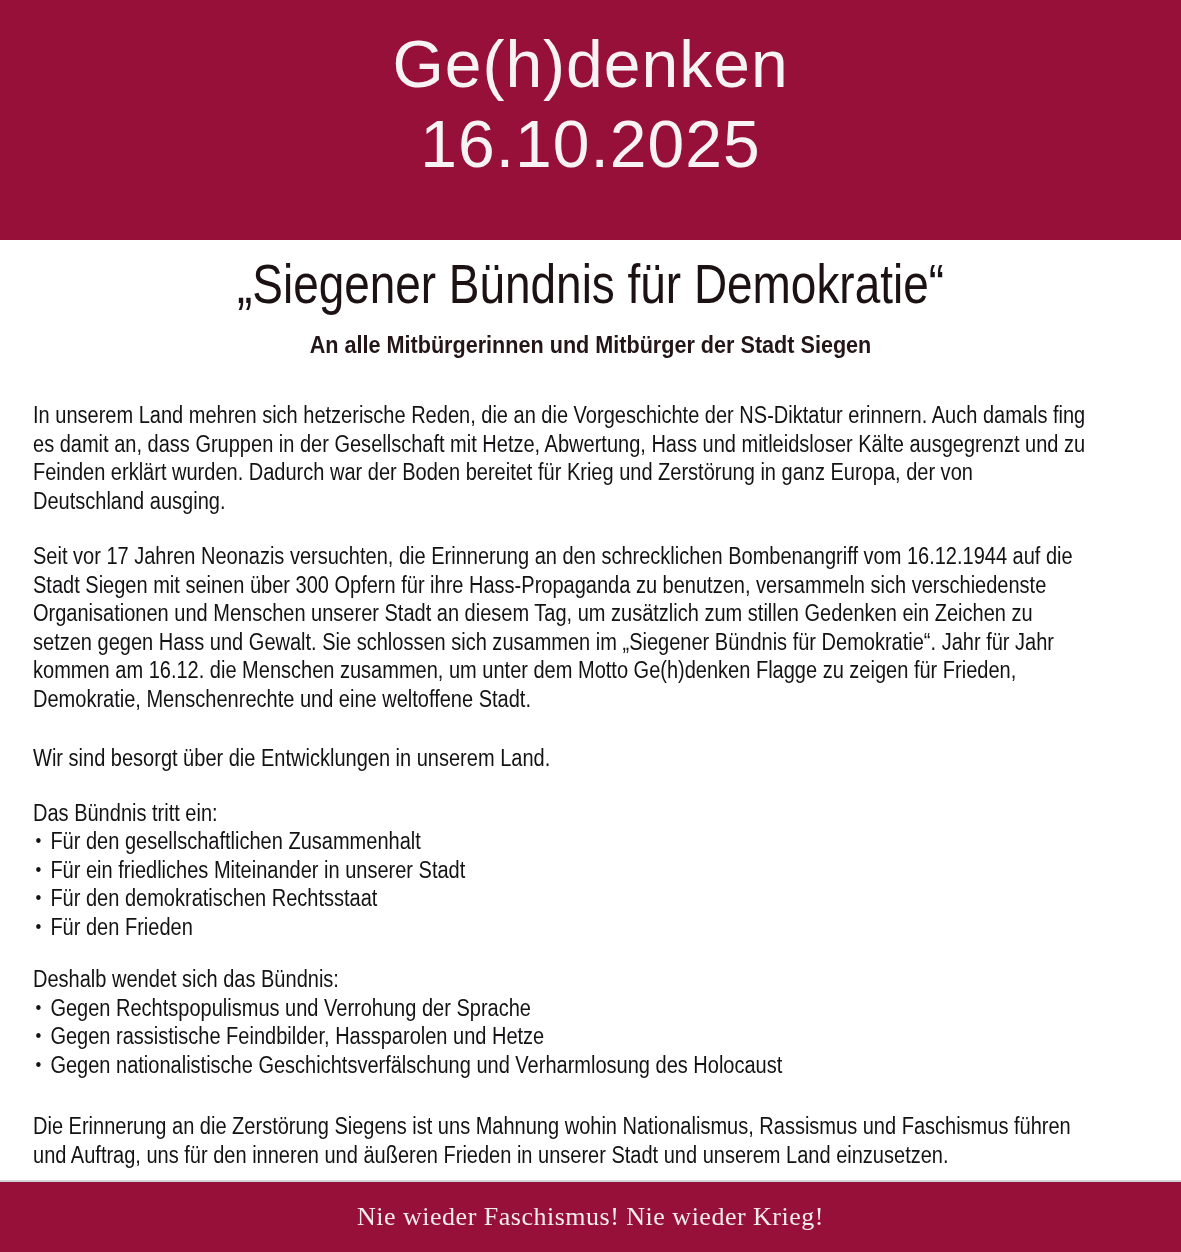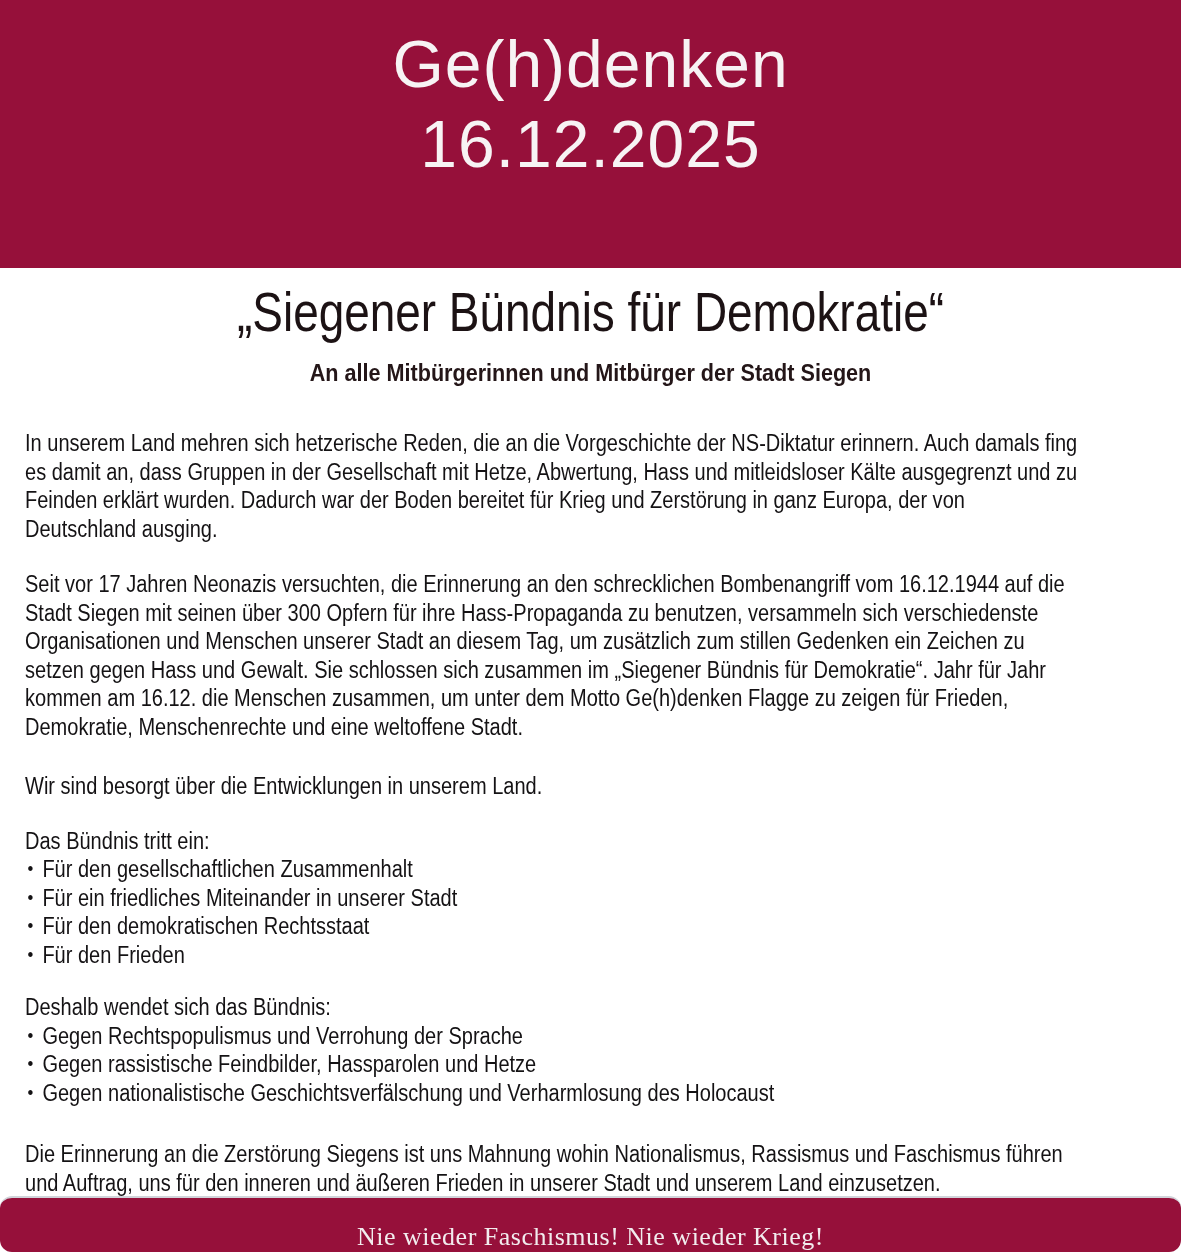--- a/index.html
+++ b/index.html
@@ -15,39 +15,39 @@
     background: #ffffff;
     display: flex;
     flex-direction: column;
     overflow: hidden;
     font-family: "Liberation Sans", sans-serif;
     color: #151013;
   }
 
   
   .banner-top {
-    height: 268px;
+    height: 240px;
     flex: 0 0 auto;
     background: #96103a;
     color: #f7f3f4;
     text-align: center;
     padding-top: 24px;
     box-sizing: border-box;
   }
   .banner-top .h-line {
     font-size: 66px;
     line-height: 80px;
     font-weight: 300;
     letter-spacing: 1px;
   }
 
   
   main {
     flex: 1 1 auto;
-    padding: 0 25px;
+    padding: 0 33px;
     box-sizing: border-box;
     overflow: hidden;
   }
   .doc-title {
     margin: 14px 0 0 0;
     text-align: center;
     font-size: 56px;
     line-height: 60px;
     font-weight: 400;
     color: #1c1214;
@@ -103,44 +103,43 @@
     left: 3px;
     top: 0;
     font-size: 19px;
     line-height: 28.5px;
     color: #141214;
   }
 
   
   .banner-bottom {
     flex: 0 0 auto;
-    height: 56px;
+    height: 72px;
     box-sizing: border-box;
     background: #96103a;
     border-top: 2px solid #d2d4da;
     display: flex;
-    align-items: flex-end;
+    align-items: center;
     justify-content: center;
-    border-radius: 12px;
   }
   .banner-bottom .slogan {
     font-family: "Liberation Serif", serif;
     font-size: 26px;
     letter-spacing: 0.5px;
     color: #f2ecee;
   }
 </style>
 </head>
 <body>
 
 <div class="page">
 
   <header class="banner-top">
     <div class="h-line">Ge(h)denken</div>
-    <div class="h-line">16.12.2025</div>
+    <div class="h-line">16.10.2025</div>
   </header>
 
   <main>
     <h1 class="doc-title">„Siegener Bündnis für Demokratie“</h1>
     <h2 class="doc-subtitle">An alle Mitbürgerinnen und Mitbürger der Stadt Siegen</h2>
 
     <p class="para cond mt-41">In unserem Land mehren sich hetzerische Reden, die an die Vorgeschichte der NS-Diktatur erinnern. Auch damals fing
 es damit an, dass Gruppen in der Gesellschaft mit Hetze, Abwertung, Hass und mitleidsloser Kälte ausgegrenzt und zu
 Feinden erklärt wurden. Dadurch war der Boden bereitet für Krieg und Zerstörung in ganz Europa, der von
 Deutschland ausging.</p>

